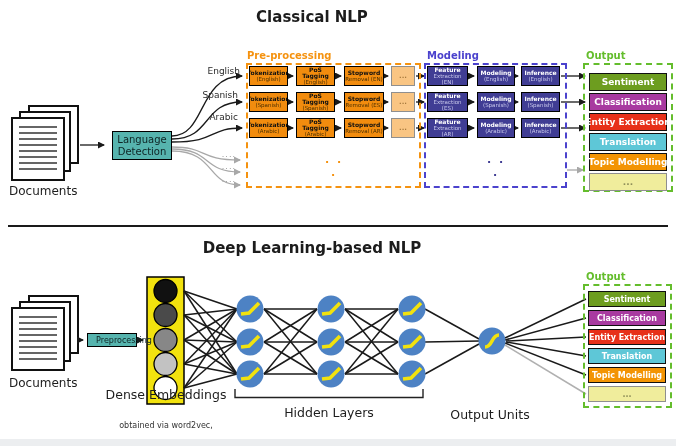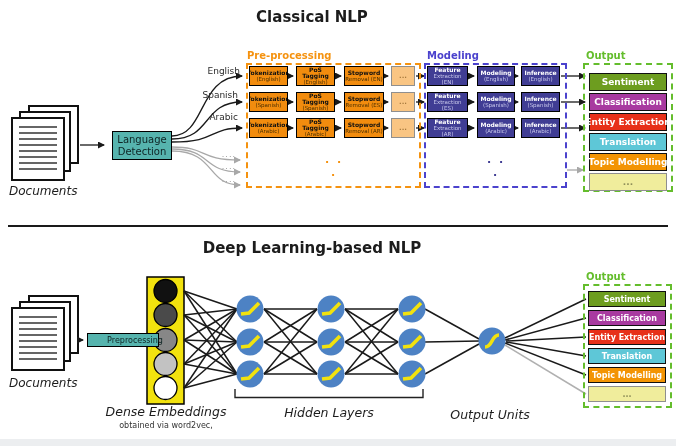--- a/index.html
+++ b/index.html
@@ -1,19 +1,19 @@
 <!DOCTYPE html>
 <html><head>
 <meta charset="utf-8">
 <style>
   html,body{margin:0;padding:0;background:#fff;}
   .canvas{position:relative;width:676px;height:446px;background:#ffffff;font-family:"DejaVu Sans",sans-serif;overflow:hidden;}
   svg.overlay{position:absolute;left:0;top:0;pointer-events:none;}
   .title{position:absolute;left:0;width:624px;text-align:center;font-weight:bold;font-size:15px;color:#1c1c1c;}
-  .lbl{position:absolute;color:#1d1d1d;font-size:12px;font-style:italic;}
+  .lbl{position:absolute;color:#1d1d1d;font-size:12px;}
   .grouptitle{position:absolute;font-weight:bold;font-size:10px;}
   .dashedbox{position:absolute;border:2px dashed;box-sizing:border-box;background:transparent;}
   .pbox{position:absolute;border:1.4px solid #000;display:flex;flex-direction:column;align-items:center;justify-content:center;text-align:center;box-sizing:border-box;line-height:1;overflow:hidden;}
   .orange{background:#f28c0e;color:#111;}
   .orange .l2{color:#4a2f00;}
   .lite{background:#f9c583;border-color:#8f8f8f;color:#a87b3e;font-weight:bold;font-size:7px;}
   .indigo{background:#403d94;color:#fff;}
   .indigo .l2{color:#c9c9ec;}
   .l1{font-weight:bold;font-size:6px;display:block;}
   .l2{font-size:5.5px;display:block;margin-top:1px;}
@@ -316,23 +316,23 @@
   </div>
 
   <div class="outbox ob-top" style="left: 589px; top: 73px; width: 78px; height: 18px; background: rgb(109, 157, 31); color: rgb(255, 255, 255);">Sentiment</div>
   <div class="outbox ob-top" style="left: 589px; top: 93px; width: 78px; height: 18px; background: rgb(168, 58, 160); color: rgb(255, 255, 255);">Classification</div>
   <div class="outbox ob-top" style="left: 589px; top: 113px; width: 78px; height: 18px; background: rgb(231, 48, 25); color: rgb(255, 255, 255);">Entity Extraction</div>
   <div class="outbox ob-top" style="left: 589px; top: 133px; width: 78px; height: 18px; background: rgb(94, 199, 215); color: rgb(255, 255, 255);">Translation</div>
   <div class="outbox ob-top" style="left: 589px; top: 153px; width: 78px; height: 18px; background: rgb(243, 148, 4); color: rgb(255, 255, 255);">Topic Modelling</div>
   <div class="outbox ob-top" style="left: 589px; top: 173px; width: 78px; height: 18px; border-color: rgb(143, 143, 143); background: rgb(240, 237, 156); color: rgb(143, 143, 90);">...</div>
 
   <div class="lbl" style="left:9px;top:376px;">Documents</div>
-  <div class="prebox teal" style="left:87px;top:333px;width:72px;height:14px;padding-left:24px;">Preprocessing</div>
-
-  <div class="lbl" style="left:96px;top:404px;width:140px;text-align:center;font-size:12.5px;">Dense Embeddings</div>
+  <div class="prebox teal" style="left:87px;top:333px;width:50px;height:14px;padding-left:24px;">Preprocessing</div>
+
+  <div class="lbl" style="left:96px;top:387px;width:140px;text-align:center;font-size:12.5px;">Dense Embeddings</div>
   <div class="cap" style="left:96px;top:421px;width:140px;">
     <span>obtained via word2vec,</span>
   </div>
   <div class="lbl" style="left:430px;top:407px;width:120px;text-align:center;font-size:12.5px;">Output Units</div>
   <div class="lbl" style="left:269px;top:405px;width:120px;text-align:center;font-size:12.5px;">Hidden Layers</div>
 
   <div class="grouptitle" style="left:586px;top:271px;color:#64bd2c;">Output</div>
   <div class="dashedbox" style="left:583px;top:284px;width:89px;height:124px;border-color:#64bd2c;"></div>
 
   <div class="outbox ob-bot" style="left: 588px; top: 291px; width: 78px; height: 16px; background: rgb(109, 157, 31); color: rgb(255, 255, 255);">Sentiment</div>

